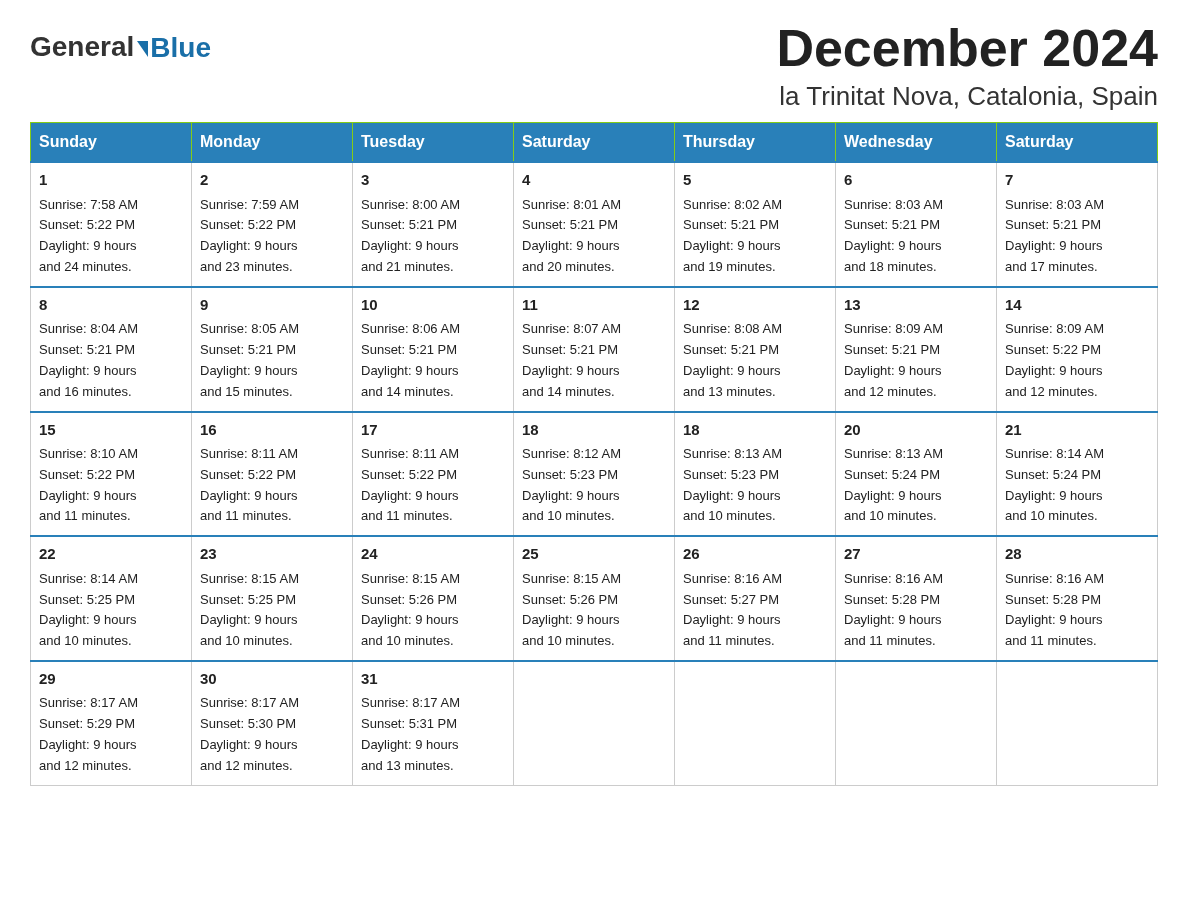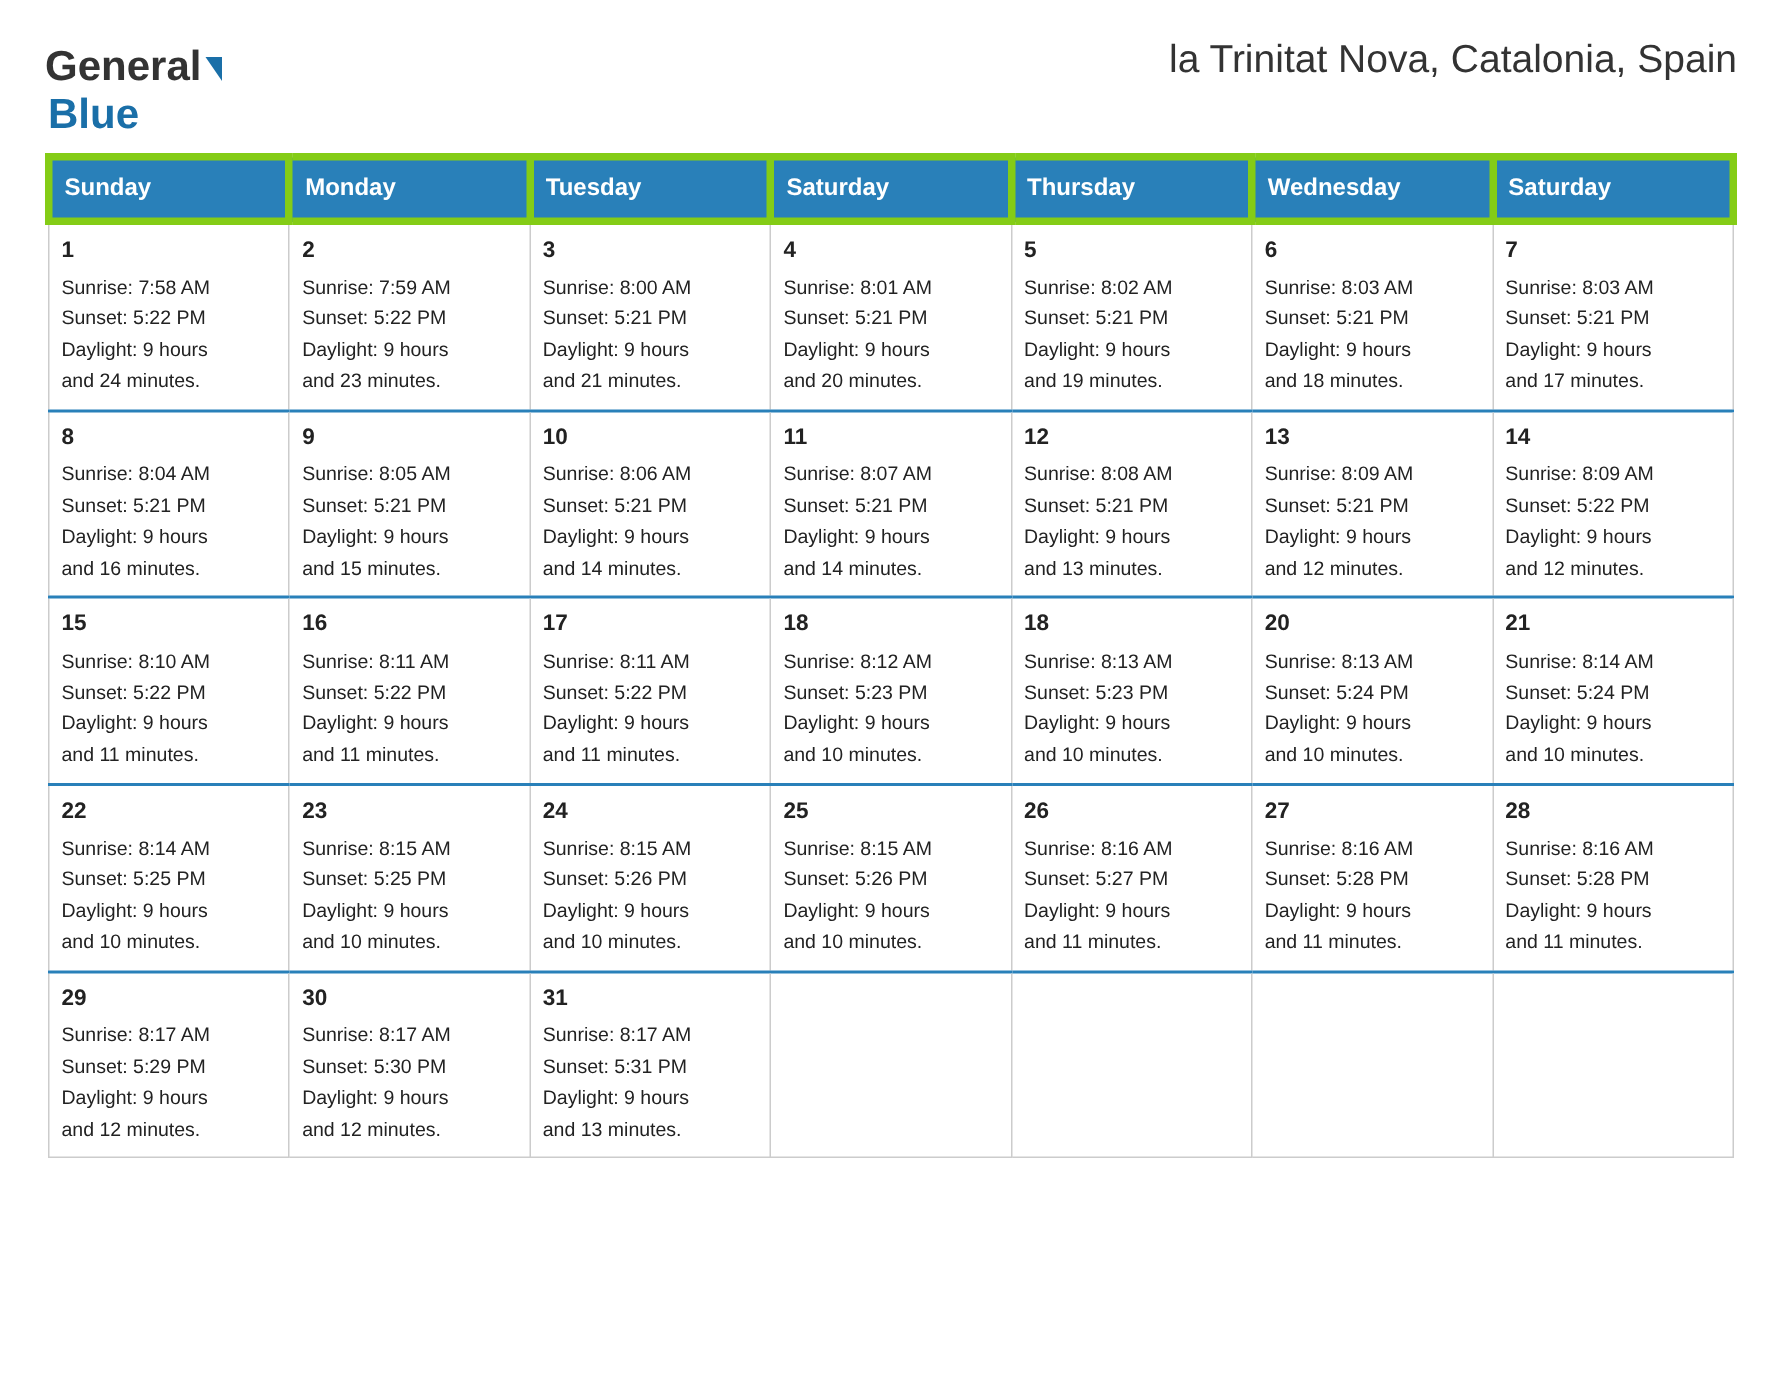--- a/index.html
+++ b/index.html
@@ -11,21 +11,20 @@
       min-height: 918px;
     }
     .header {
       display: flex;
       justify-content: space-between;
       align-items: flex-start;
       margin-bottom: 10px;
     }
     .logo {
       display: flex;
-      flex-direction: column;
       margin-top: 10px;
     }
     .logo-text {
       font-size: 28px;
       font-weight: bold;
       color: #333;
       line-height: 1;
     }
     .logo-blue-line {
       color: #1a6fa8;
@@ -53,21 +52,21 @@
       border-collapse: collapse;
       margin-top: 8px;
     }
     .calendar th {
       background-color: #2980b9;
       color: #fff;
       padding: 10px 8px;
       font-size: 16px;
       font-weight: bold;
       text-align: left;
-      border: 5px solid #84cc16;
+      border: 1px solid #84cc16;
     }
     .calendar td {
       vertical-align: top;
       padding: 6px 8px 8px 8px;
       font-size: 13px;
       color: #222;
       border: 1px solid #ccc;
       border-top: 2px solid #2980b9;
       width: calc(100% / 7);
       min-height: 100px;
@@ -94,20 +93,21 @@
 
 <div class="header">
   <div class="logo">
     <div style="display:flex; align-items:center;">
       <span class="logo-text">General</span>
       <span style="display:inline-block; width:0; height:0; border-left:11px solid transparent; border-top:16px solid #1a6fa8; margin-left:3px; margin-top:4px;"></span>
     </div>
     <div class="logo-blue-line">Blue</div>
   </div>
   <div class="title-section">
+    <div class="month-title">December 2024</div>
     <div class="location-title">la Trinitat Nova, Catalonia, Spain</div>
   </div>
 </div>
 
 <table class="calendar">
   <thead>
     <tr>
       <th>Sunday</th>
       <th>Monday</th>
       <th>Tuesday</th>

